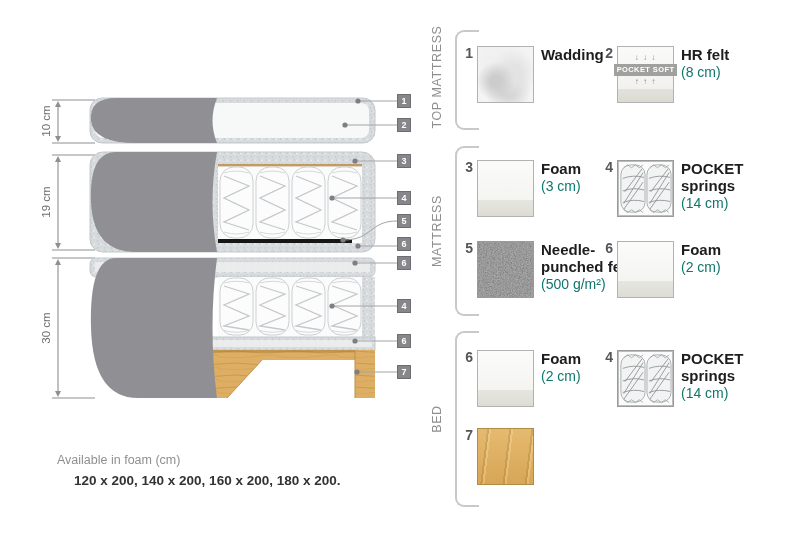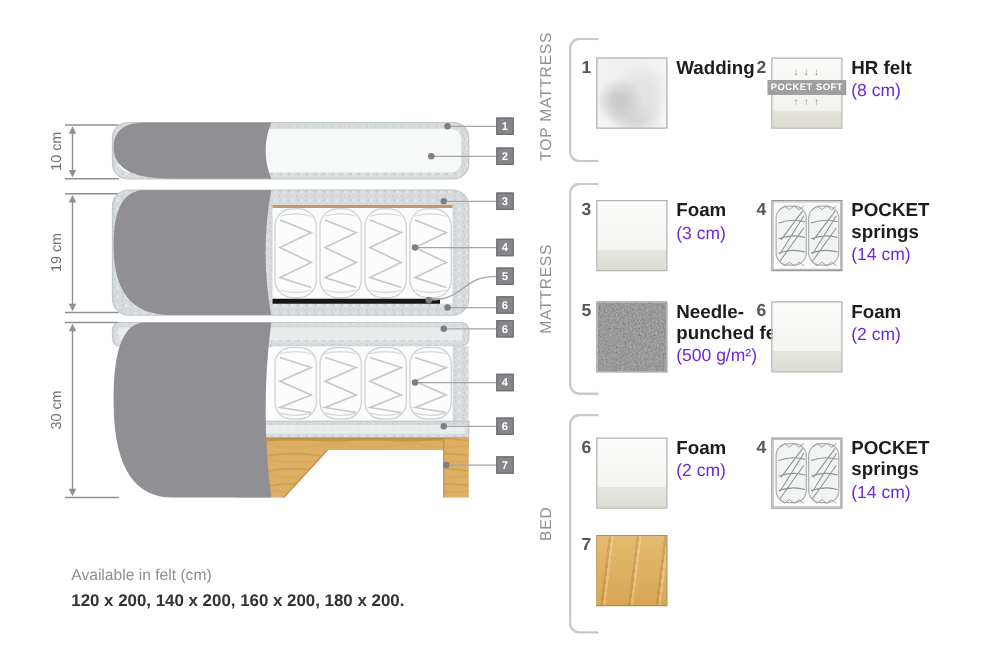--- a/index.html
+++ b/index.html
@@ -21,21 +21,21 @@
   
   .bracket{position:absolute;width:24px;box-sizing:border-box;border:2px solid #c9c9c9;
            border-right:none;border-radius:9px 0 0 9px;}
 
   
   .item{position:absolute;display:flex;align-items:flex-start;}
   .num{width:15px;text-align:right;margin-right:4px;font-size:14px;font-weight:bold;color:#55555a;line-height:15px;}
   .sw{width:57px;height:57px;box-sizing:border-box;border:1px solid #b2b2b0;flex:none;display:block;}
   .lbl{margin-left:7px;width:90px;}
   .lbl .name{display:block;font-size:15px;line-height:1.14;font-weight:bold;color:#1d1d1f;}
-  .lbl .size{display:block;font-size:14px;line-height:1.18;color:#6d28d9;margin-top:1px;}
+  .lbl .size{display:block;font-size:14px;line-height:1.18;color:#0f766e;margin-top:1px;}
 
   .sw-foam{background:linear-gradient(to bottom,#fbfbfa 0%,#f4f4f1 70%,#e6e6e0 71%,#dddcd4 100%);}
   .sw-wadding{background:
      radial-gradient(circle at 32% 62%, #cccccc 0 10%, rgba(204,204,204,0) 38%),
      radial-gradient(circle at 64% 48%, #e3e3e3 0 18%, rgba(227,227,227,0) 52%),
      radial-gradient(circle at 55% 78%, #d5d5d5 0 14%, rgba(213,213,213,0) 44%),
      radial-gradient(circle at 42% 28%, #f0f0f0 0 28%, rgba(240,240,240,0) 60%),
      #f4f4f4;}
   .sw-hrfoam{background:linear-gradient(to bottom,#fafaf9 0%,#f1f1ee 76%,#e2e2db 77%,#dcdbd2 100%);
      display:flex;flex-direction:column;align-items:center;justify-content:flex-start;padding-top:7px;}
@@ -276,16 +276,16 @@
         <span class="name">POCKET springs</span>
       <span class="size">(14 cm)</span>
       </div>
   </div>
 
   <div class="item" style="left:458px;top:428px;">
     <span class="num">7</span>
     <div class="sw sw-wood"></div>
   </div>
 
-  <div class="foot1" style="left:57px;top:453px;">Available in felt (cm)</div>
-  <div class="foot2" style="left:57px;top:473px;">120 x 200, 140 x 200, 160 x 200, 180 x 200.</div>
+  <div class="foot1" style="left:57px;top:453px;">Available in foam (cm)</div>
+  <div class="foot2" style="left:74px;top:473px;">120 x 200, 140 x 200, 160 x 200, 180 x 200.</div>
 
 </div>
 
 </body></html>

